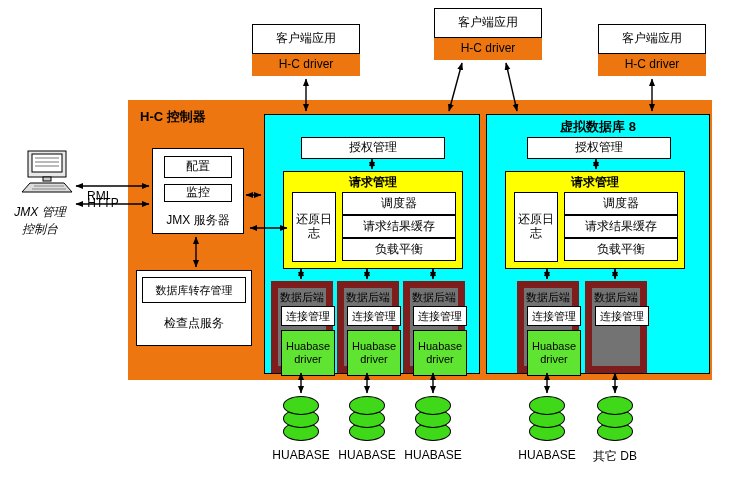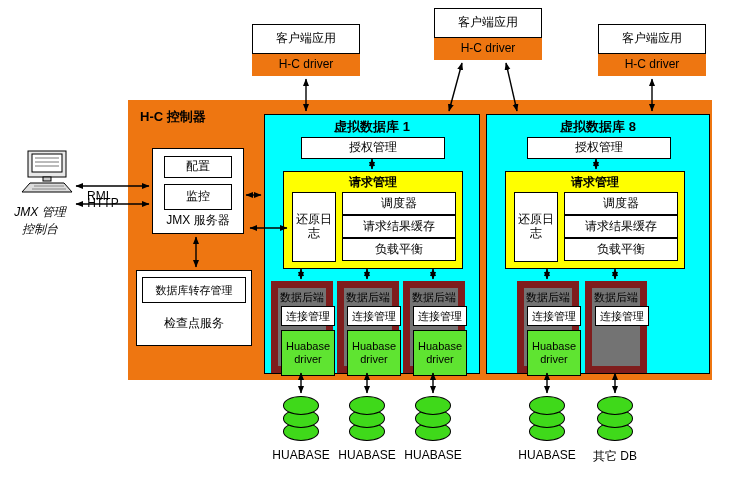--- a/index.html
+++ b/index.html
@@ -59,29 +59,28 @@
     <div>控制台</div>
   </div>
   <div class="abs" style="left:80px; top:170px; width:46px; text-align:center;margin-top:26px;">HTTP</div>
   <div class="abs" style="left:78px; top:189px; width:40px; text-align:center;">RMI</div>
 
   <div class="abs orange" style="left:128px; top:100px; width:584px; height:280px;">
     <div class="abs bold" style="left:12px; top:8px; font-size:13px;">H-C 控制器</div>
 
     <div class="box" style="left:24px; top:48px; width:92px; height:86px;"></div>
     <div class="box" style="left:36px; top:56px; width:68px; height:22px;">配置</div>
-    <div class="box" style="left:36px; top:84px; width:68px; height:26px;">监控</div>
+    <div class="box" style="left:36px; top:84px; width:68px; height:18px;">监控</div>
     <div class="abs" style="left:24px; top:112px; width:92px; text-align:center;">JMX 服务器</div>
 
     <div class="box" style="left:8px; top:170px; width:116px; height:76px;"></div>
     <div class="box small" style="left:14px; top:177px; width:104px; height:26px;">数据库转存管理</div>
     <div class="abs" style="left:8px; top:215px; width:116px; text-align:center;">检查点服务</div>
 
     <div class="abs cyan" style="left:136px; top:14px; width:216px; height:260px;">
-      <div class="ttl" style="top:3px; font-size:13px;">虚拟数据库 1</div>
       <div class="box" style="left:36px; top:22px; width:144px; height:22px;">授权管理</div>
 
       <div class="abs yellow" style="left:18px; top:56px; width:180px; height:98px;">
         <div class="ttl" style="top:2px;">请求管理</div>
         <div class="box" style="left:8px; top:20px; width:44px; height:70px;">还原日志</div>
         <div class="box" style="left:58px; top:20px; width:114px; height:23px;">调度器</div>
         <div class="box" style="left:58px; top:43px; width:114px; height:23px;">请求结果缓存</div>
         <div class="box" style="left:58px; top:66px; width:114px; height:23px;">负载平衡</div>
       </div>
 

